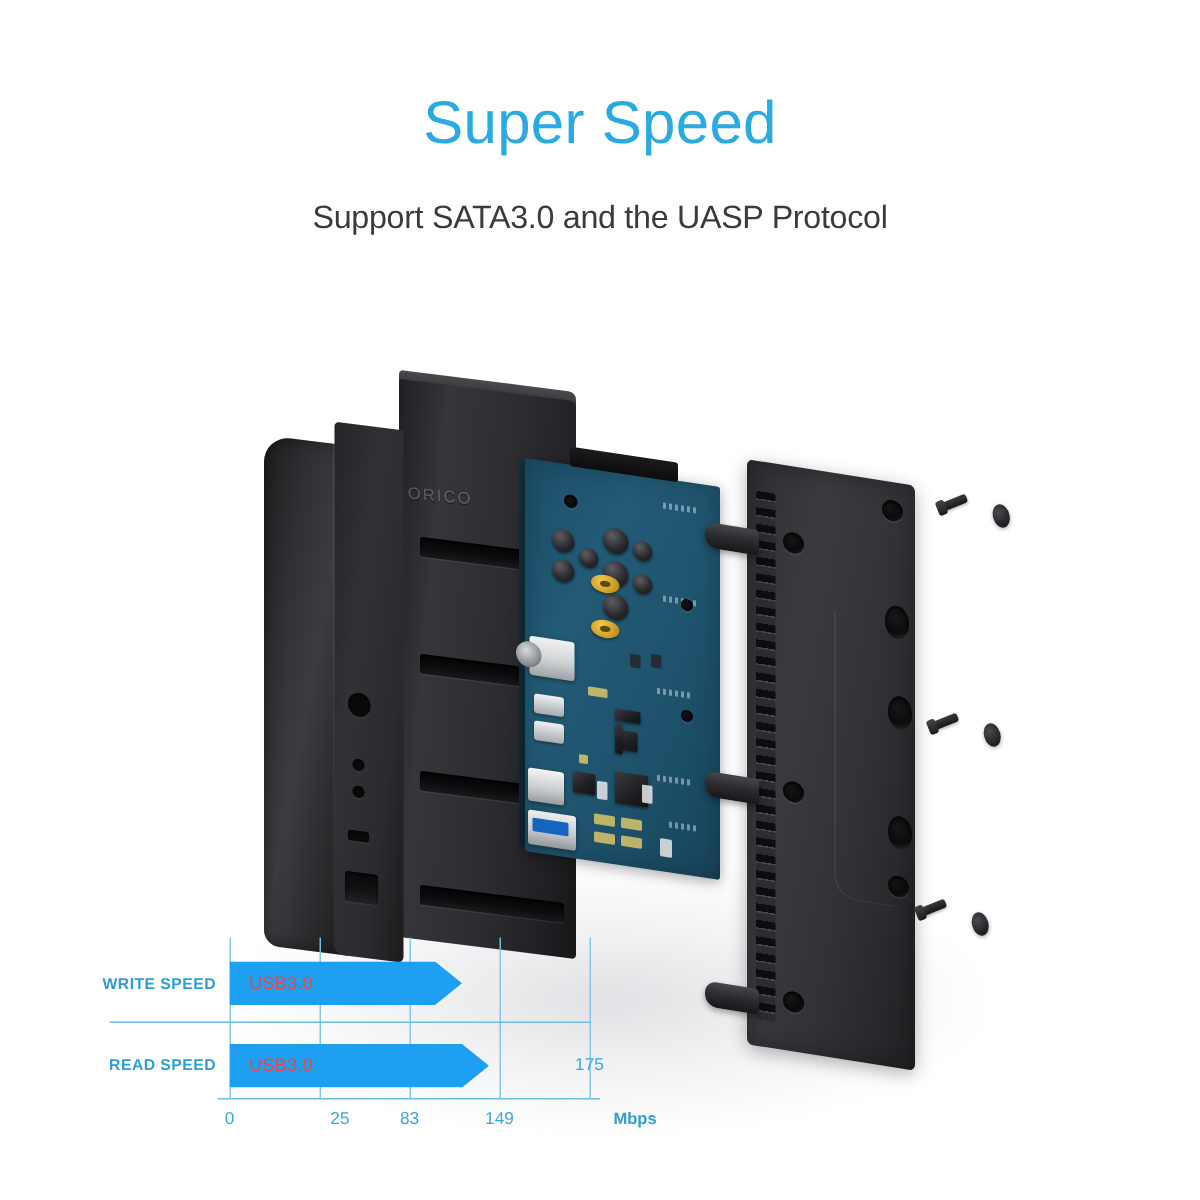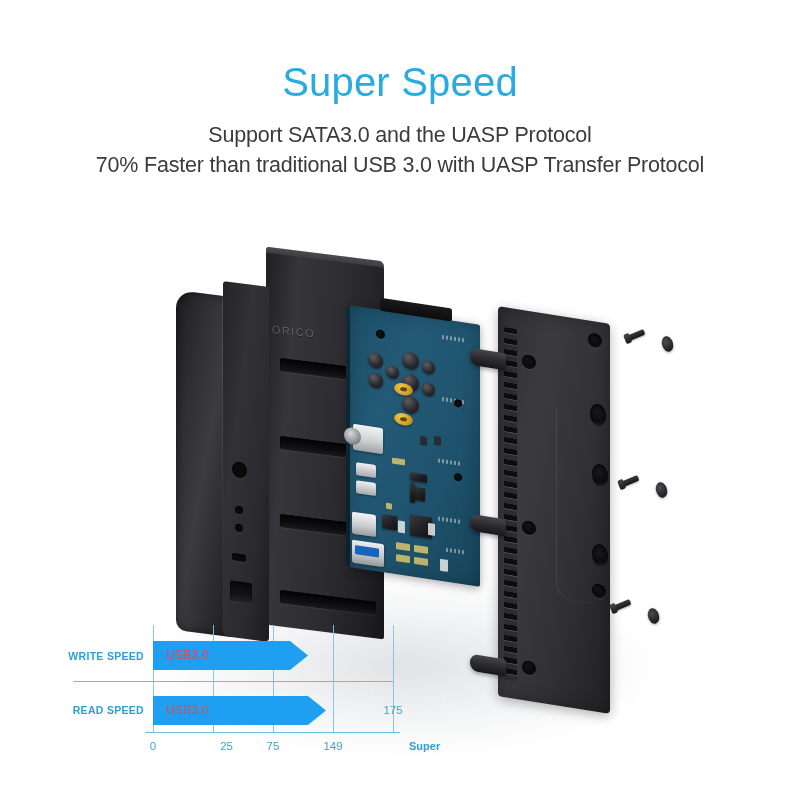--- a/index.html
+++ b/index.html
@@ -33,21 +33,21 @@
     text-align: center;
   }
   .title {
     font-size: 40px;
     line-height: 48px;
     color: #29abe2;
     font-weight: 400;
     letter-spacing: 0.2px;
   }
   .subtitle-block {
-    margin-top: 14px;
+    margin-top: 24px;
   }
   .subtitle {
     font-size: 21.5px;
     line-height: 30px;
     color: #3b3b3b;
     font-weight: 400;
     letter-spacing: -0.2px;
   }
 
   
@@ -440,21 +440,20 @@
 </style>
 </head>
 <body>
 
 <div id="stage">
 
   <div class="header">
     <div class="title">Super Speed</div>
     <div class="subtitle-block">
       <div class="subtitle">Support SATA3.0 and the UASP Protocol</div>
-      <div class="subtitle">70% Faster than traditional USB 3.0 with UASP Transfer Protocol</div>
     </div>
   </div>
 
   <div class="scene">
 
     <div class="scene-floor"></div>
 
     <div class="enclosure">
       <div class="enc-top-bevel"></div>
       <div class="enc-body"></div>
@@ -578,20 +577,20 @@
     </svg>
     <div class="bar-label" style="left:166px; top:648px;">USB3.0</div>
 
     <svg style="position:absolute; left:153px; top:696px;" width="174" height="29">
       <polygon points="0,0 155,0 173,14.5 155,29 0,29" fill="#1e9ff2"></polygon>
     </svg>
     <div class="bar-label" style="left:166px; top:703px;">USB3.0</div>
 
     <div class="tick-label" style="left:133px; top:740px;">0</div>
     <div class="tick-label" style="left:193px; top:740px;text-align:right;">25</div>
-    <div class="tick-label" style="left:253px; top:740px;">75</div>
+    <div class="tick-label" style="left:253px; top:740px;">83</div>
     <div class="tick-label" style="left:313px; top:740px;">149</div>
     <div class="tick-label" style="left:373px; top:704px;">175</div>
 
-    <div class="unit-label" style="left:409px; top:740px;">Super</div>
+    <div class="unit-label" style="left:409px; top:740px;">Mbps</div>
   </div>
 
 </div>
 
 </body></html>

